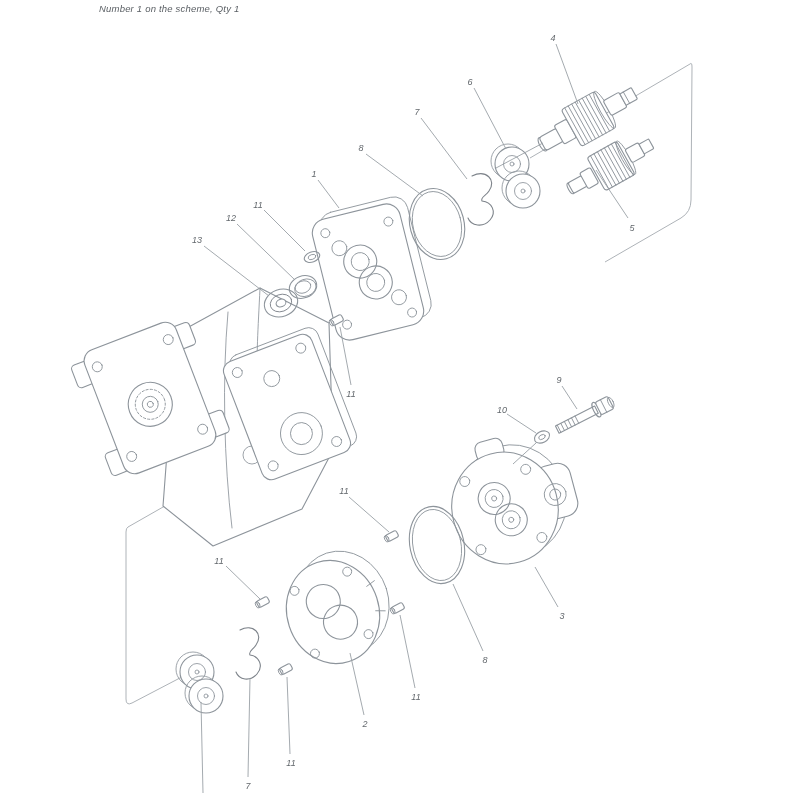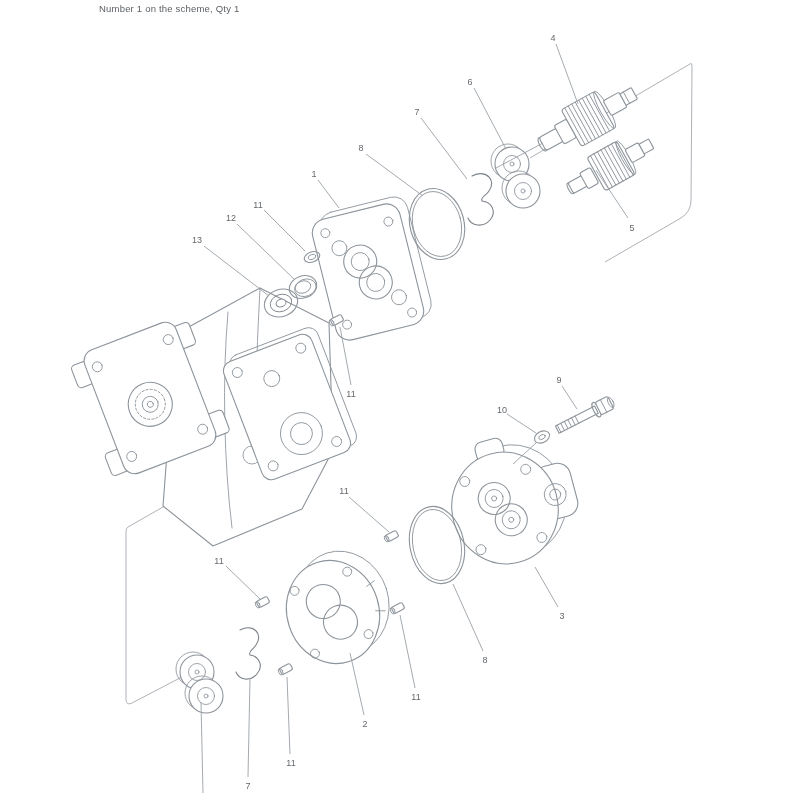--- a/index.html
+++ b/index.html
@@ -5,21 +5,21 @@
   :root{
     --bg:#ffffff;
     --line:#8d949b;
     --leader:#9aa0a6;
     --border:#aeb3b8;
     --label:#63686d;
     --text:#5a5f64;
   }
   html,body{margin:0;padding:0;background:#fff;}
   .stage{position:relative;width:696px;height:800px;background:var(--bg);overflow:hidden;
-         font-family:"Liberation Sans",sans-serif;}
+         font-family:"Liberation Sans",sans-serif;font-style:italic;}
   .note{position:absolute;left:99px;top:3px;font-size:9.5px;color:var(--text);
         letter-spacing:.2px;white-space:pre;}
   svg{position:absolute;left:0;top:0;}
   .part{stroke:var(--line);fill:none;stroke-width:1.1;stroke-linejoin:round;stroke-linecap:round;}
   .part-f{stroke:var(--line);fill:#fff;stroke-width:1.1;stroke-linejoin:round;}
   .detail{stroke:var(--line);fill:none;stroke-width:.85;stroke-linecap:round;}
   .dark{stroke:#7d838a;}
   .frame{stroke:var(--border);fill:none;stroke-width:1;stroke-linejoin:round;}
   .leader-line{stroke:var(--leader);stroke-width:.9;}
   .callout{fill:var(--label);font-family:"Liberation Sans",sans-serif;font-size:9px;}

